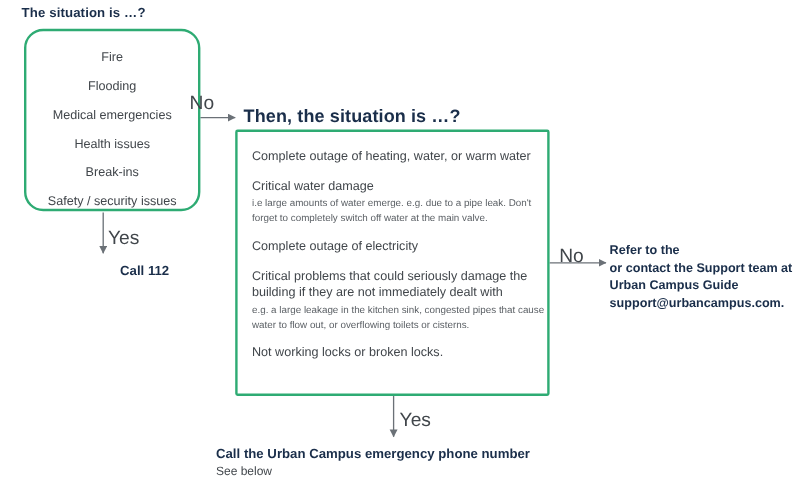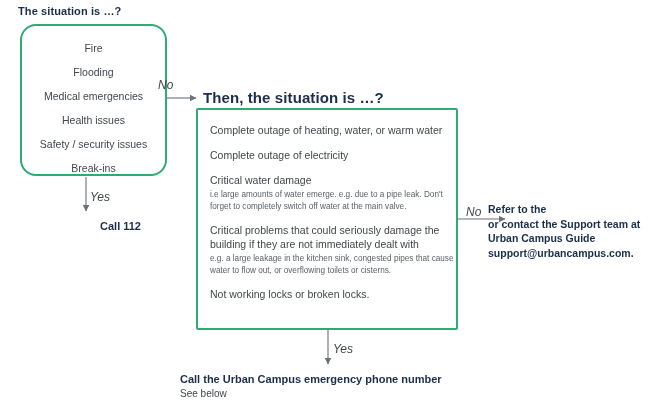--- a/index.html
+++ b/index.html
@@ -103,43 +103,42 @@
   .r-sub {
     font-size: 8.2px;
     color: #5c6166;
     line-height: 11.5px;
     display: block;
     margin-top: 2px;
   }
 
   .edge-label {
     position: absolute;
-    font-size: 12px;
-    font-style: italic;
+    font-size: 16px;
     color: #41464b;
   }
   .lbl-no1 { left: 158px; top: 78px; }
   .lbl-yes1 { left: 90px; top: 190px; }
   .lbl-no2 { left: 466px; top: 205px; }
   .lbl-yes2 { left: 333px; top: 342px; }
 
   .call112 {
     position: absolute;
     left: 31px;
     top: 220px;
     width: 110px;
     text-align: right;
     font-size: 11px;
     font-weight: bold;
     color: #1a2e4a;
   }
 
   .refer {
     position: absolute;
-    left: 488px;
+    left: 508px;
     top: 202px;
     width: 158px;
     font-size: 10.5px;
     font-weight: bold;
     color: #1a2e4a;
     line-height: 14.5px;
   }
   .refer .line { display: block; }
 
   .bottom-note {
@@ -186,37 +185,37 @@
 
   <div class="label-top">The situation is …?</div>
   <div class="label-mid">Then, the situation is …?</div>
 
   <div class="box box-left">
     <ul class="left-list">
       <li>Fire</li>
       <li>Flooding</li>
       <li>Medical emergencies</li>
       <li>Health issues</li>
+      <li>Break-ins</li>
       <li>Safety / security issues</li>
-      <li>Break-ins</li>
     </ul>
   </div>
 
   <div class="box box-right">
     <ul class="right-list">
       <li>
         <span class="r-main">Complete outage of heating, water, or warm water</span>
-      </li>
-      <li>
-        <span class="r-main">Complete outage of electricity</span>
       </li>
       <li>
         <span class="r-main">Critical water damage</span>
         <span class="r-sub">i.e  large amounts of water emerge. e.g. due to a pipe leak.
 Don't forget to completely switch off water at the main valve.</span>
+      </li>
+      <li>
+        <span class="r-main">Complete outage of electricity</span>
       </li>
       <li>
         <span class="r-main">Critical problems that could seriously damage the building if they are not immediately dealt with</span>
         <span class="r-sub">e.g. a large leakage in the kitchen sink, congested pipes that
 cause water to flow out, or overflowing toilets or cisterns.</span>
       </li>
       <li>
         <span class="r-main">Not working locks or broken locks.</span>
       </li>
     </ul>

